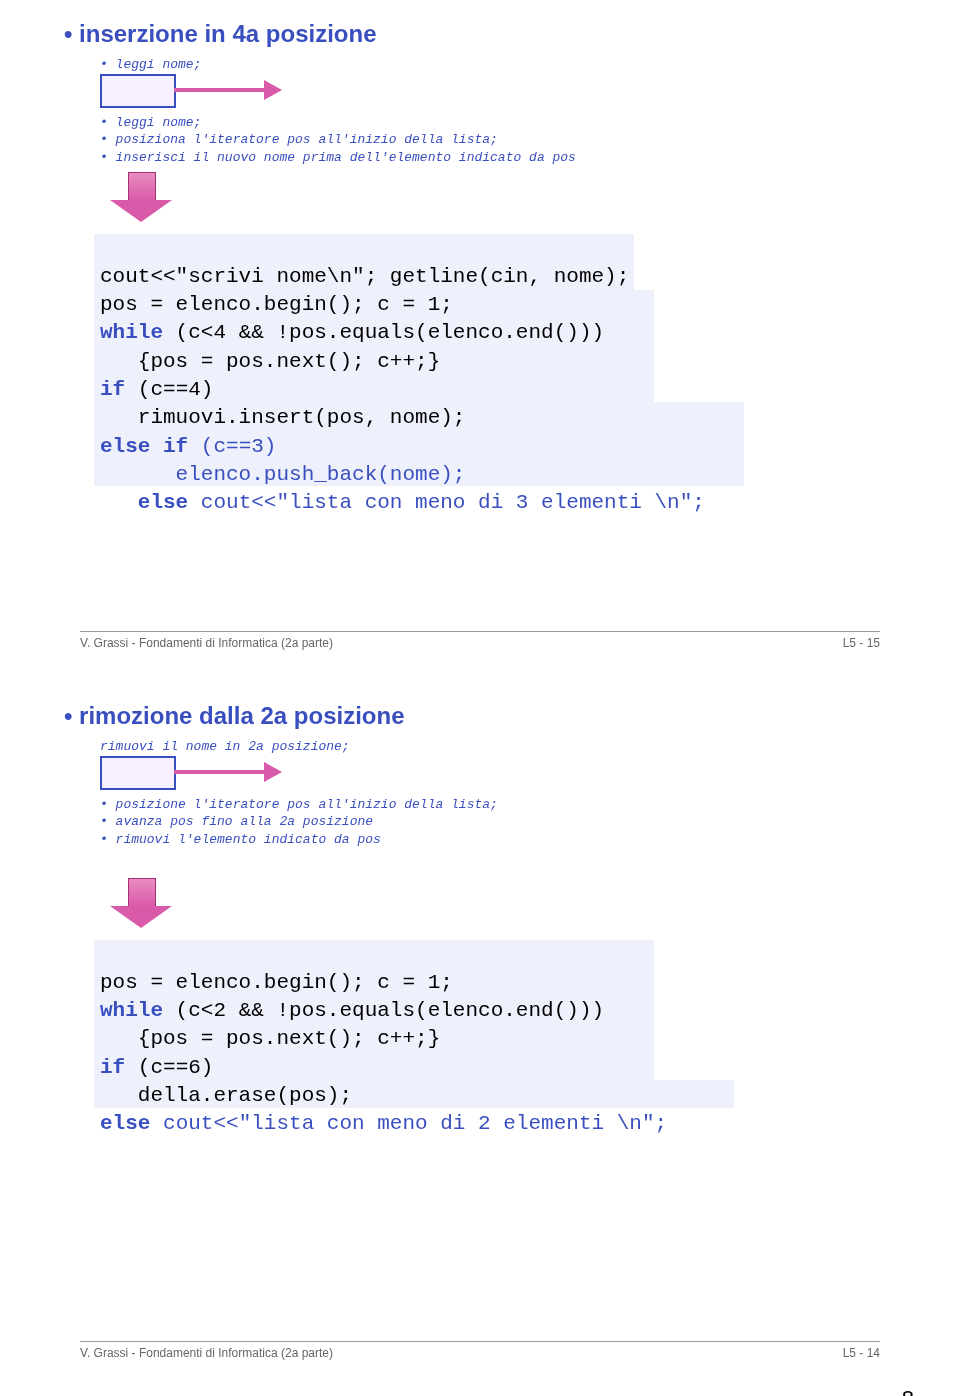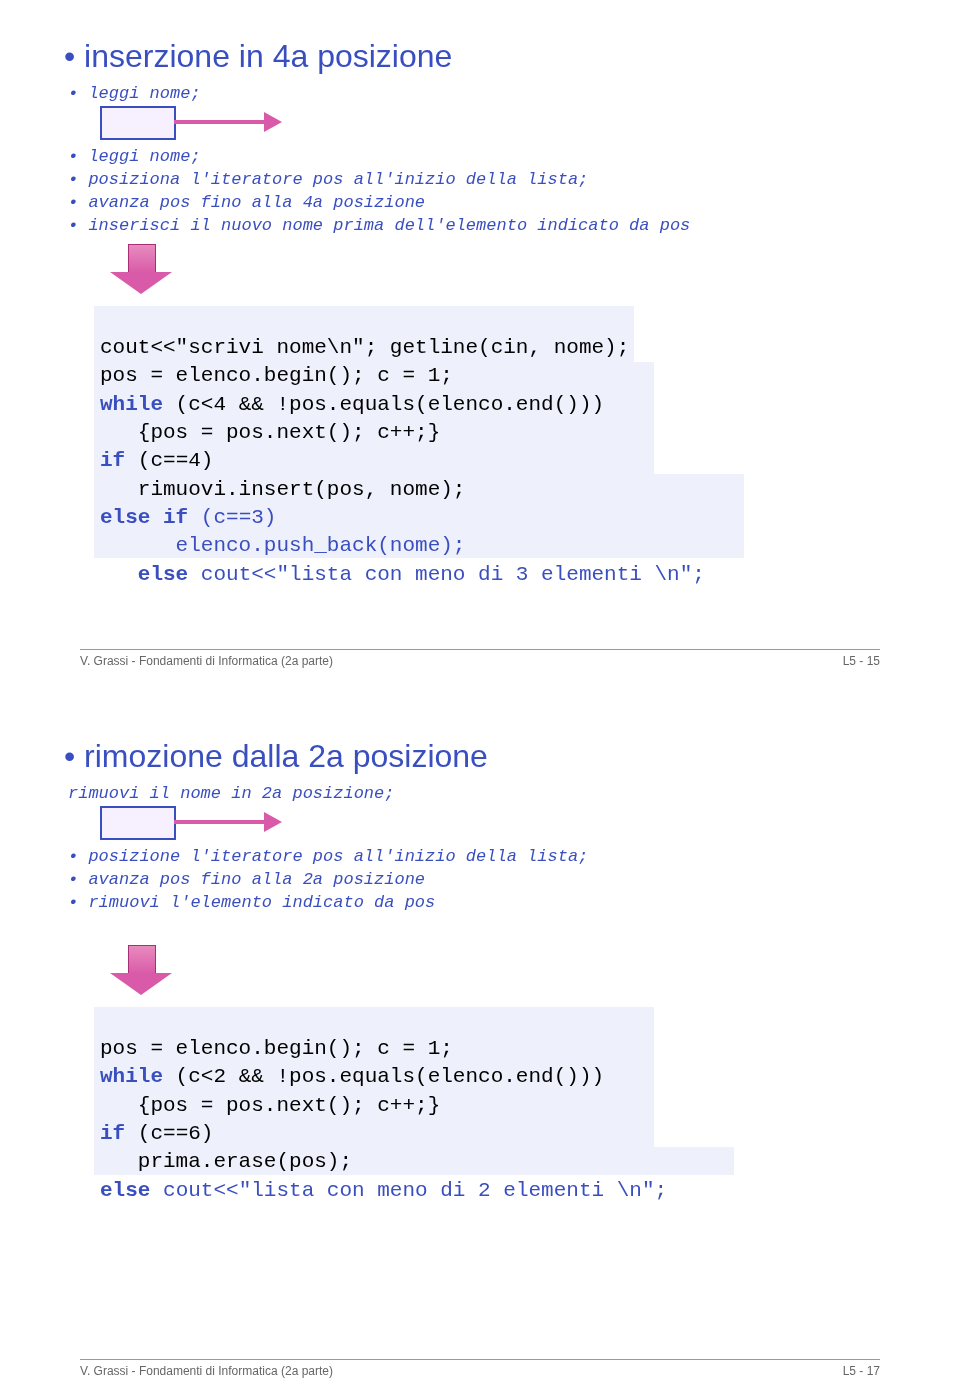--- a/index.html
+++ b/index.html
@@ -15,33 +15,34 @@
     box-sizing: border-box;
     padding: 20px 40px 10px 40px;
     position: relative;
   }
   .slide {
     position: relative;
     min-height: 640px;
   }
   .title {
     color: #3a4fbf;
-    font-size: 32px;
-    margin: 18px 0 8px 24px;
+    font-size: 24px;
+    margin: 0 0 8px 24px;
+    font-weight: bold;
   }
   .title::before {
     content: "• ";
     color: #3a4fbf;
   }
   .pseudo {
-    margin-left: 28px;
+    margin-left: 60px;
     color: #3a4fbf;
     font-family: "Courier New", Courier, monospace;
     font-style: italic;
-    font-size: 17px;
+    font-size: 13px;
     line-height: 1.35;
   }
   .pseudo .li::before {
     content: "• ";
     color: #3a4fbf;
   }
   .code {
     margin-left: 60px;
     font-family: "Courier New", Courier, monospace;
     font-size: 21px;
@@ -153,21 +154,20 @@
 
     <div class="arrow-box">
       <div class="rect"></div>
       <div class="arr-line"></div>
       <div class="arr-head"></div>
     </div>
 
     <div class="pseudo">
       <div class="li">leggi nome;</div>
       <div class="li">posiziona l'iteratore pos all'inizio della lista;</div>
-      <div class="li">avanza pos fino alla 4a posizione</div>
       <div class="li">inserisci il nuovo nome prima dell'elemento indicato da pos</div>
     </div>
 
     <div class="darrow">
       <div class="dstem"></div>
       <div class="dhead"></div>
     </div>
 
     <div class="code">
       <div class="highlight-area" style="left:-6px; top:0px; width:540px; height:56px;"></div>
@@ -222,24 +222,24 @@
 
     <div class="code">
       <div class="highlight-area" style="left:-6px; top:0px; width:560px; height:84px;"></div>
       <div class="highlight-area" style="left:-6px; top:84px; width:560px; height:56px;"></div>
       <div class="highlight-area" style="left:-6px; top:140px; width:640px; height:28px;"></div>
       <div class="code-inner">
 <span>pos = elenco.begin(); c = 1;</span>
 <span><span class="kw">while</span><span> (c&lt;2 &amp;&amp; !pos.equals(elenco.end()))</span></span>
 <span>   {pos = pos.next(); c++;}</span>
 <span><span class="kw">if</span><span> (c==6)</span></span>
-<span>   prima.erase(pos);</span>
+<span>   della.erase(pos);</span>
 <span class="cc"><span class="kw">else</span><span> cout&lt;&lt;"lista con meno di 2 elementi \n";</span></span>
       </div>
     </div>
 
     <div class="footer">
       <span>V. Grassi - Fondamenti di Informatica (2a parte)</span>
-      <span>L5 - 17</span>
+      <span>L5 - 14</span>
     </div>
   </div>
   <div class="page-num">8</div>
 </div>
 
 </body></html>

